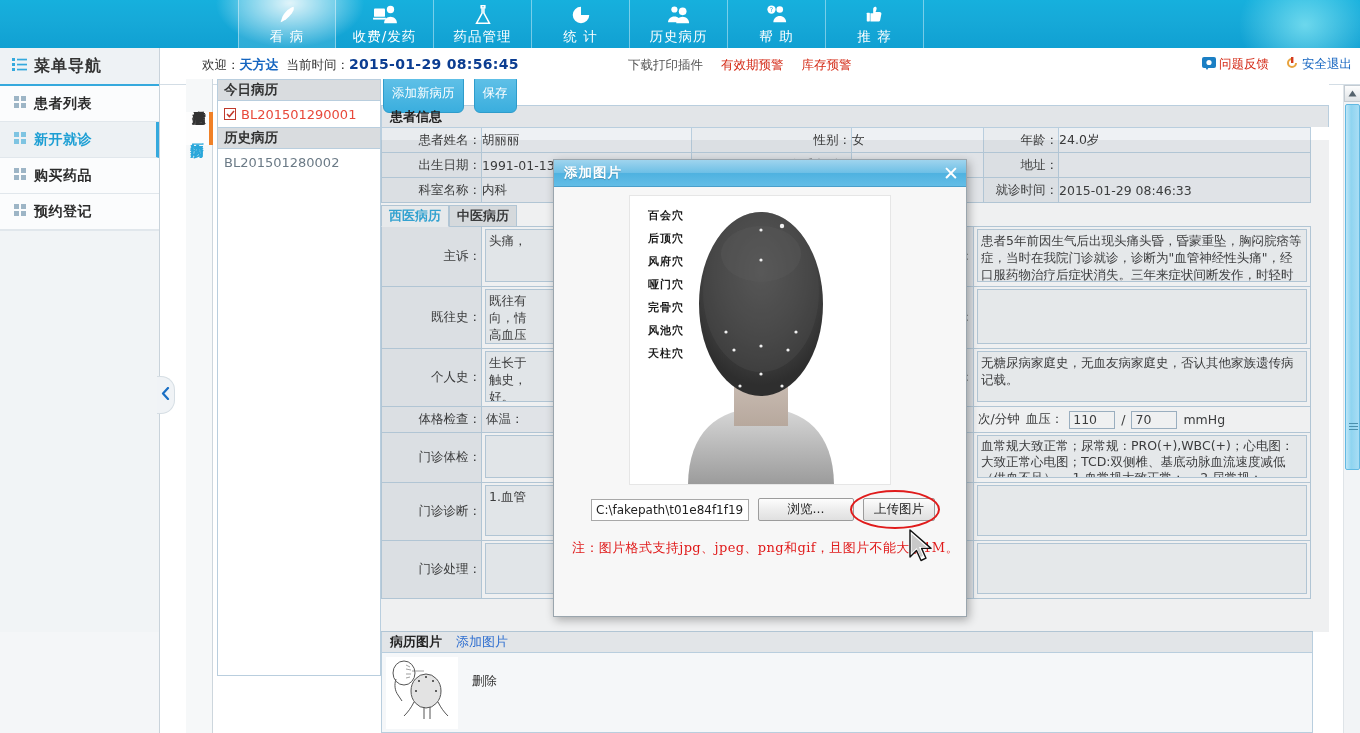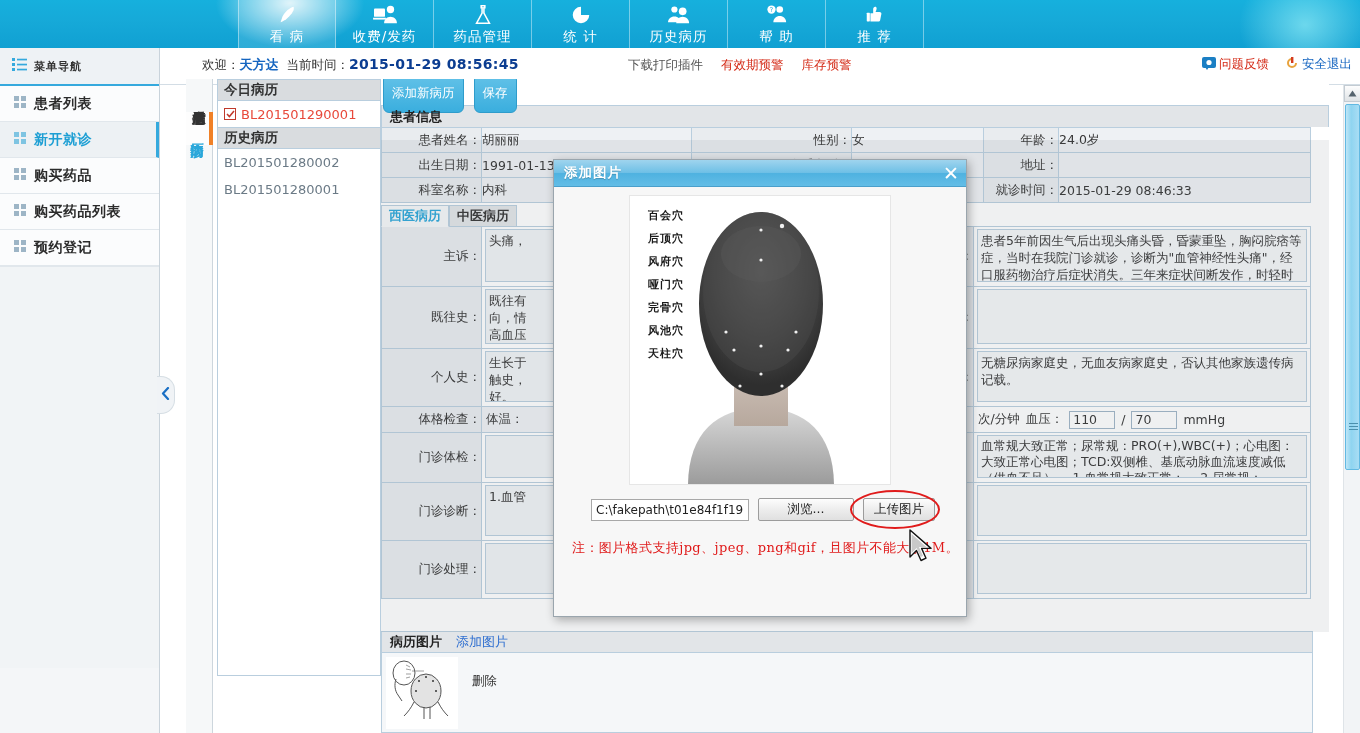--- a/index.html
+++ b/index.html
@@ -86,21 +86,21 @@
   
   .sidebar {
     position: absolute; left: 0; top: 48px; width: 160px; height: 685px;
     background: #f4f6f8; border-right: 1px solid #c9d3db;
   }
   .sb-head {
     height: 38px; background: #eef2f5; border-bottom: 2px solid #35a9dd;
     display: flex; align-items: center; gap: 7px; padding-left: 12px;
   }
   .sb-head .sb-title {
-    font-size: 11px; font-weight: bold; color: #333;
+    font-size: 16px; font-weight: bold; color: #333;
     font-family: "DejaVu Sans", sans-serif; letter-spacing: 1px;
   }
   .sb-item {
     height: 36px; display: flex; align-items: center; gap: 7px; padding-left: 14px;
     border-bottom: 1px solid #e1e7ec; background: #fbfcfd; cursor: pointer;
     font-size: 14px; font-weight: bold; color: #2b2b2b;
     font-family: "DejaVu Sans", sans-serif; letter-spacing: 0.5px;
   }
   .sb-item.active { background: #edf1f4; color: #1e9fd4; border-right: 3px solid #35a9dd; }
   .sb-rest { background: #f1f4f6; height: 402px; border-top: 1px solid #e1e7ec; }
@@ -432,29 +432,20 @@
           </svg></span>
       <span>购买药品</span>
     </div>
     <div class="sb-item">
       <span><svg width="13" height="13" viewBox="0 0 13 13">
             <rect x="0" y="0" width="5" height="5" fill="#9db5c6"></rect>
             <rect x="7" y="0" width="5" height="5" fill="#9db5c6"></rect>
             <rect x="0" y="7" width="5" height="5" fill="#9db5c6"></rect>
             <rect x="7" y="7" width="5" height="5" fill="#9db5c6"></rect>
           </svg></span>
-      <span>购买药品列表</span>
-    </div>
-    <div class="sb-item">
-      <span><svg width="13" height="13" viewBox="0 0 13 13">
-            <rect x="0" y="0" width="5" height="5" fill="#9db5c6"></rect>
-            <rect x="7" y="0" width="5" height="5" fill="#9db5c6"></rect>
-            <rect x="0" y="7" width="5" height="5" fill="#9db5c6"></rect>
-            <rect x="7" y="7" width="5" height="5" fill="#9db5c6"></rect>
-          </svg></span>
       <span>预约登记</span>
     </div>
     <div class="sb-rest"></div>
   </div>
 
   <div class="sb-collapse">
     <span>
       <svg width="9" height="13" viewBox="0 0 9 13">
           <path d="M7 1L2 6.5 7 12" fill="none" stroke="#1a6fc4" stroke-width="2.2" stroke-linecap="round" stroke-linejoin="round"></path>
         </svg>
@@ -476,23 +467,20 @@
       <span class="lp-chk">
         <svg width="9" height="8" viewBox="0 0 9 8">
             <path d="M1 4l2.4 2.6L8 1" fill="none" stroke="#c0392b" stroke-width="1.5"></path>
           </svg>
       </span>
       <span>BL201501290001</span>
     </div>
     <div class="lp-section">历史病历</div>
     <div class="lp-row">
       <span>BL201501280002</span>
-    </div>
-    <div class="lp-row">
-      <span>BL201501280001</span>
     </div>
   </div>
 
   <div class="main">
 
     <div class="btnbar">
       <button class="bluebtn">添加新病历</button>
       <button class="bluebtn">保存</button>
     </div>
 

